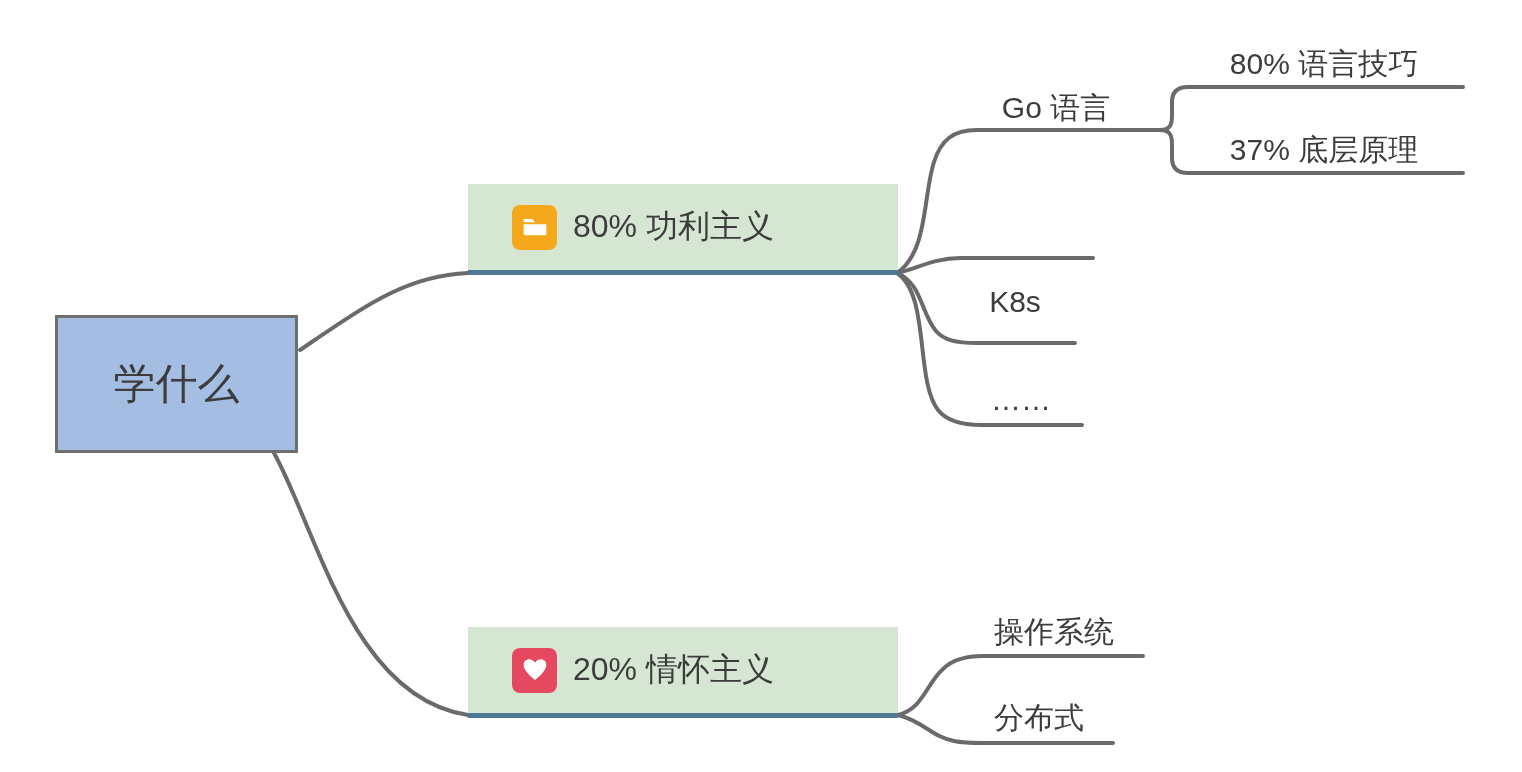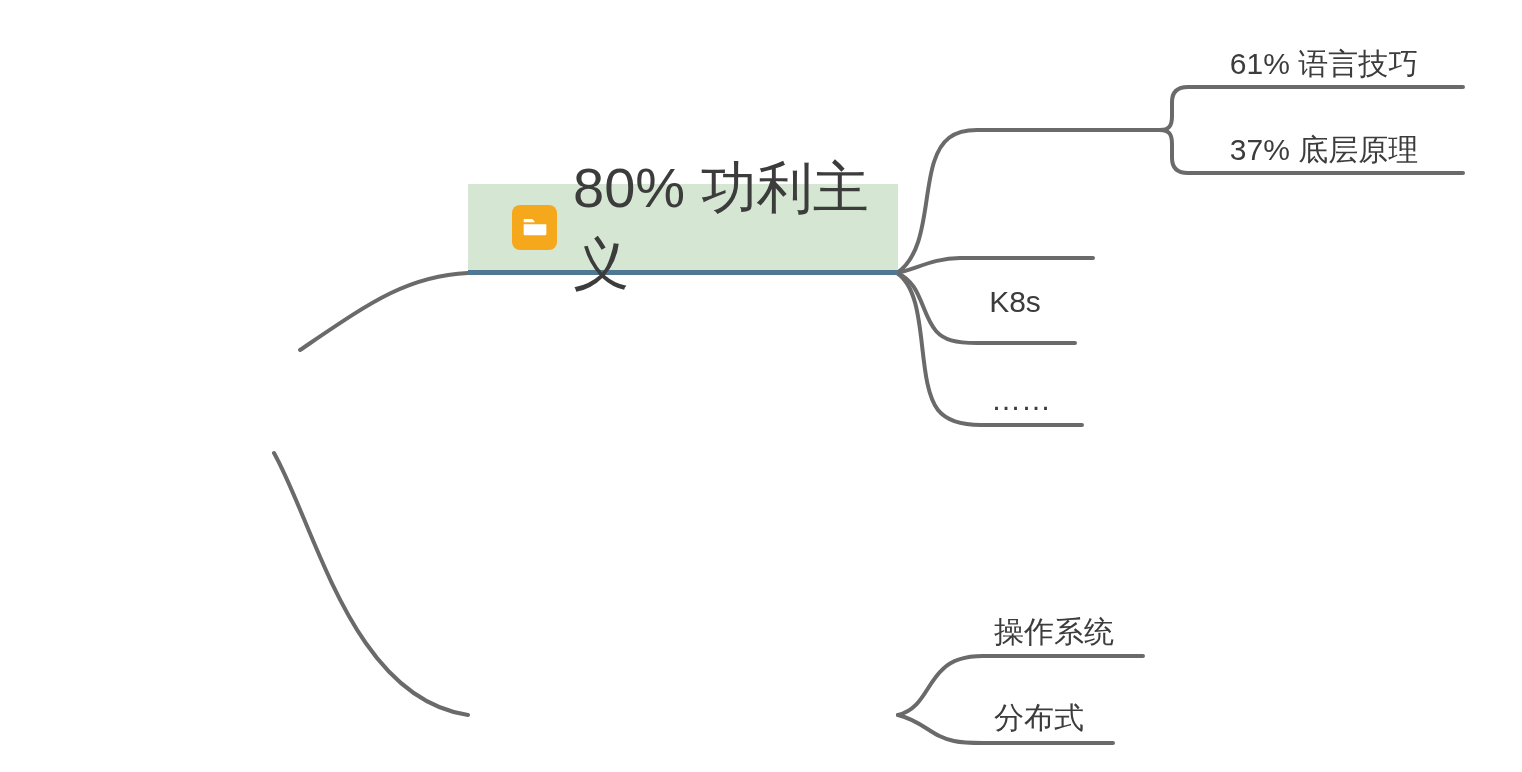--- a/index.html
+++ b/index.html
@@ -31,21 +31,21 @@
     font-size:42px;
     color:var(--text,#3c3c3c);
   }
   .topic-box{
     position:absolute;left:468px;width:430px;height:91px;
     box-sizing:border-box;
     background:var(--topic-fill,#d5e7d2);
     border-bottom:5px solid var(--topic-underline,#4f7894);
     display:flex;align-items:center;
     padding-left:44px;
-    font-size:56px;
+    font-size:32px;
     color:var(--text,#3c3c3c);
   }
   .topic-box .marker{
     width:45px;height:45px;border-radius:8px;
     display:flex;align-items:center;justify-content:center;
     margin-right:16px;flex:0 0 auto;
   }
   .marker.folder{background:var(--folder-icon-bg,#f6a81d);}
   .marker.heart{background:var(--heart-icon-bg,#e4495f);}
   .marker svg{width:32px;height:32px;display:block;}
@@ -68,34 +68,46 @@
     <path d="M 897 273 C 928 252, 923 196, 934 162 C 941 140, 953 130, 977 130 L 1160 130"></path>
     <path d="M 897 273 C 916 269, 934 258, 960 258 L 1093 258"></path>
     <path d="M 897 273 C 922 283, 921 314, 936 331 C 944 340, 955 343, 977 343 L 1075 343"></path>
     <path d="M 897 273 C 930 295, 915 380, 938 410 C 946 420, 959 425, 981 425 L 1082 425"></path>
     <path d="M 1160 130 C 1169 130, 1172 126, 1172 116 L 1172 102 C 1172 92, 1177 87, 1188 87 L 1463 87"></path>
     <path d="M 1160 130 C 1169 130, 1172 134, 1172 144 L 1172 158 C 1172 168, 1177 173, 1188 173 L 1463 173"></path>
     <path d="M 898 715 C 923 709, 926 684, 943 669 C 951 661, 963 656, 983 656 L 1143 656"></path>
     <path d="M 898 715 C 923 721, 932 737, 954 741 C 963 743, 970 743, 983 743 L 1113 743"></path>
   </svg>
 
+  <div class="root-node">
+    <span>学什么</span>
+  </div>
 
   <div class="topic-box" style="top:184px;">
     <span class="marker folder">
       <svg viewBox="0 0 24 24">
         <path fill="#ffffff" d="M3.5 6 h6.6 l1.9 2.5 H3.5 z"></path>
         <path fill="#ffffff" d="M3.5 9.9 h17 v7.3 a0.9 0.9 0 0 1 -0.9 0.9 H4.4 a0.9 0.9 0 0 1 -0.9 -0.9 z"></path>
       </svg>
     </span>
     <span>80% 功利主义</span>
   </div>
 
+  <div class="topic-box" style="top:627px;">
+    <span class="marker heart">
+      <svg viewBox="0 0 24 24">
+        <path fill="#ffffff" d="M12 19.5 C 6.5 14.8 3.5 11.3 3.5 8.2 C 3.5 5.7 5.4 4 7.7 4 C 9.4 4 11 5 12 6.6 C 13 5 14.6 4 16.3 4 C 18.6 4 20.5 5.7 20.5 8.2 C 20.5 11.3 17.5 14.8 12 19.5 Z"></path>
+      </svg>
+    </span>
+    <span>20% 情怀主义</span>
+  </div>
 
+  <div class="leaf" style="left:952px;top:90px;width:208px;">Go 语言</div>
 
-  <div class="leaf" style="left:1185px;top:46px;width:278px;">61% 语言技巧</div>
+  <div class="leaf" style="left:1185px;top:46px;width:278px;">80% 语言技巧</div>
 
   <div class="leaf" style="left:1185px;top:132px;width:278px;">37% 底层原理</div>
 
 
   <div class="leaf" style="left:955px;top:284px;width:120px;">K8s</div>
 
   <div class="leaf" style="left:960px;top:382px;width:122px;">……</div>
 
   <div class="leaf" style="left:965px;top:700px;width:148px;">分布式</div>
 

